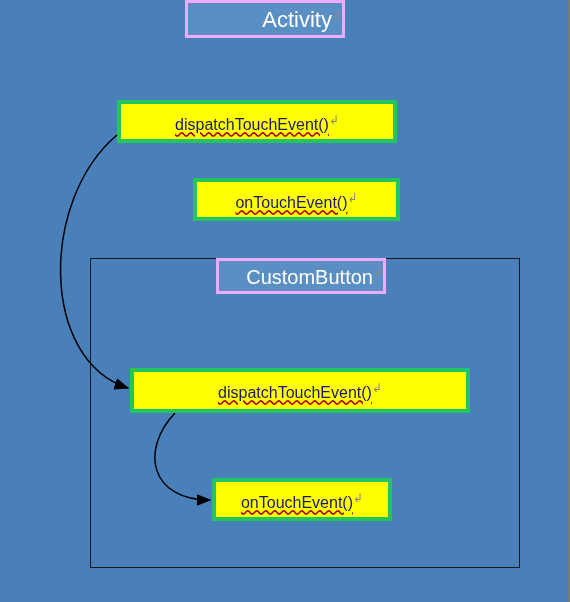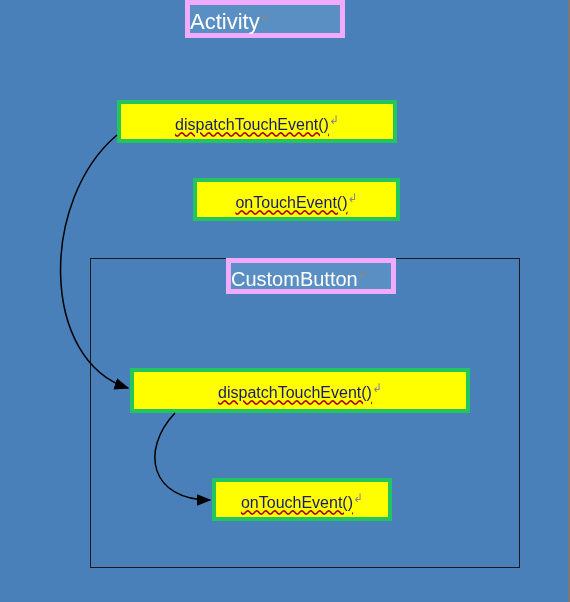--- a/index.html
+++ b/index.html
@@ -14,24 +14,24 @@
   }
   .canvas {
     position: absolute;
     left: 0; top: 0;
     width: 570px; height: 602px;
   }
   
   .header-box {
     position: absolute;
     background: #5a8fc4;
-    border: 5px solid #f0abfc;
+    border: 3px solid #f0abfc;
     color: #ffffff;
     font-size: 22px;
-    text-align: left;
+    text-align: right;
     box-sizing: border-box;
     padding-top: 4px;
   }
   .method-box {
     position: absolute;
     background: #ffff00;
     border: 4px solid #22c55e;
     box-sizing: border-box;
     color: #1a1a6a;
     font-size: 16px;
@@ -75,21 +75,21 @@
   <div class="method-box" style="left:117px; top:100px; width:280px; height:43px;">
     <span class="lbl">dispatchTouchEvent()</span><span class="ret">↲</span>
   </div>
 
   <div class="method-box" style="left:193px; top:178px; width:207px; height:43px;">
     <span class="lbl">onTouchEvent()</span><span class="ret">↲</span>
   </div>
 
   <div class="container-box" style="left:90px; top:258px; width:430px; height:310px;"></div>
 
-  <div class="header-box" style="left:226px; top:258px; width:170px; height:36px; font-size:20px;">
+  <div class="header-box" style="left:216px; top:258px; width:170px; height:36px; font-size:20px;">
     <span>CustomButton</span><span class="ret">↲</span>
   </div>
 
   <div class="method-box" style="left:130px; top:368px; width:340px; height:45px;">
     <span class="lbl">dispatchTouchEvent()</span><span class="ret">↲</span>
   </div>
 
   <div class="method-box" style="left:212px; top:478px; width:180px; height:43px;">
     <span class="lbl">onTouchEvent()</span><span class="ret">↲</span>
   </div>

